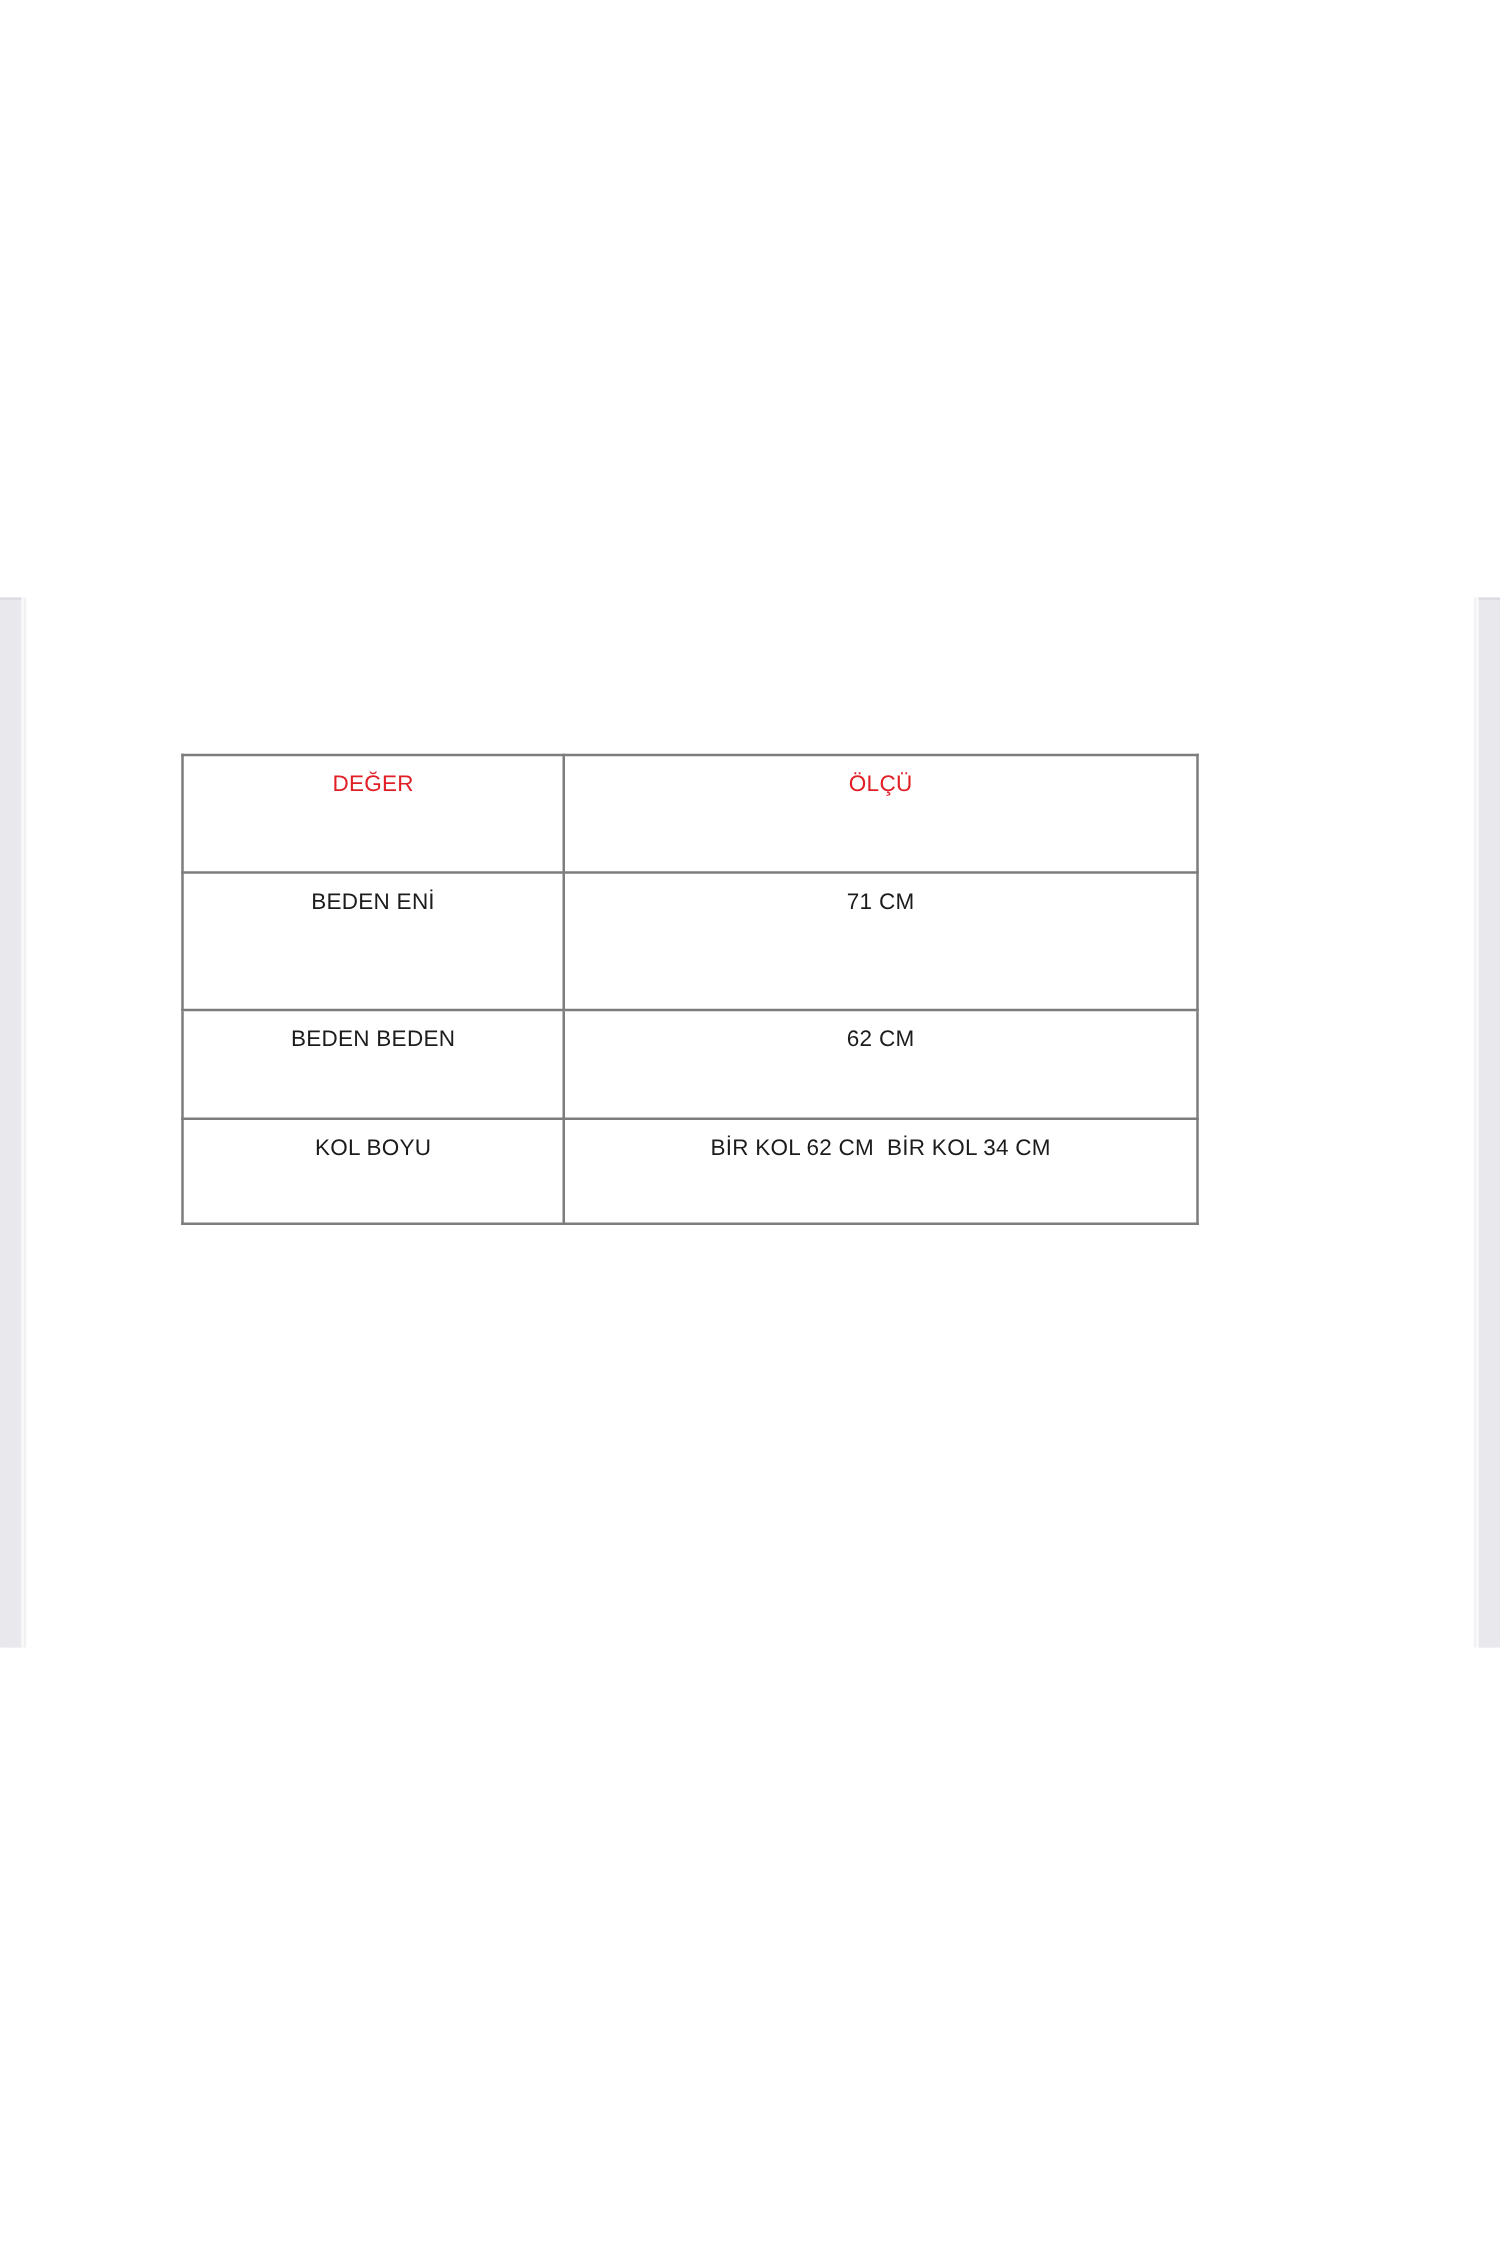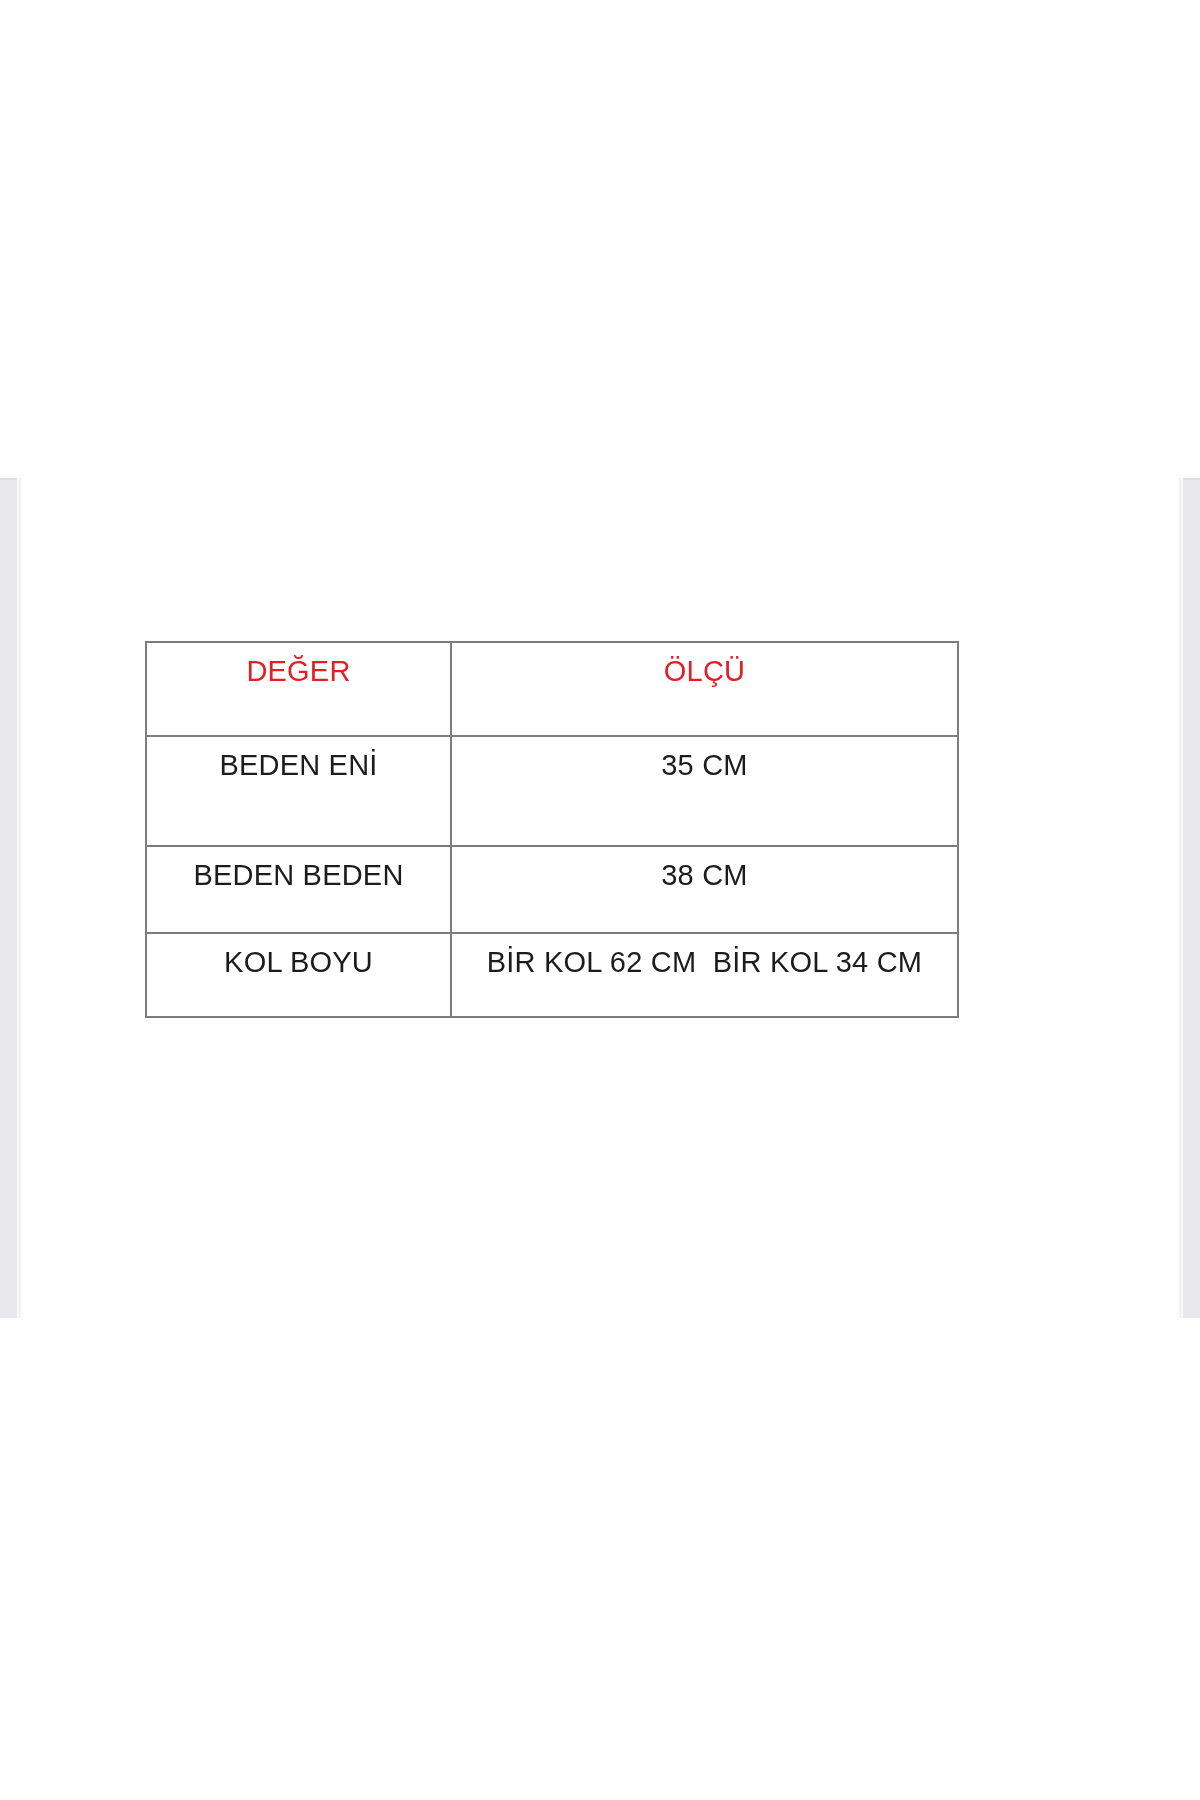--- a/index.html
+++ b/index.html
@@ -36,23 +36,22 @@
   }
   
   .size-table {
     position: absolute;
     left: 145px;
     top: 603px;
     width: 812px;
     border-collapse: collapse;
     table-layout: fixed;
     color: #1c1c1c;
-    font-size: 29px;
+    font-size: 18px;
     letter-spacing: 0.2px;
-    margin-top: 38px;
   }
   .size-table td {
     border: 2px solid #7d7d7d;
     text-align: center;
     vertical-align: top;
     padding: 12px 6px 0 6px;
     white-space: pre-wrap;
     line-height: 1.15;
   }
   .col-label { width: 305px; }
@@ -73,25 +72,25 @@
   <div class="edge-strip right"></div>
 
   <table class="size-table">
     <tbody>
       <tr class="r-header">
         <td class="col-label header-text">DEĞER</td>
         <td class="col-value header-text">ÖLÇÜ</td>
       </tr>
       <tr class="r-0">
         <td class="col-label">BEDEN ENİ</td>
-        <td class="col-value">35 CM</td>
+        <td class="col-value">71 CM</td>
       </tr>
       <tr class="r-1">
         <td class="col-label">BEDEN BEDEN</td>
-        <td class="col-value">38 CM</td>
+        <td class="col-value">62 CM</td>
       </tr>
       <tr class="r-2">
         <td class="col-label">KOL BOYU</td>
         <td class="col-value">BİR KOL 62 CM  BİR KOL 34 CM</td>
       </tr>
     </tbody>
   </table>
 
 </div>
 

